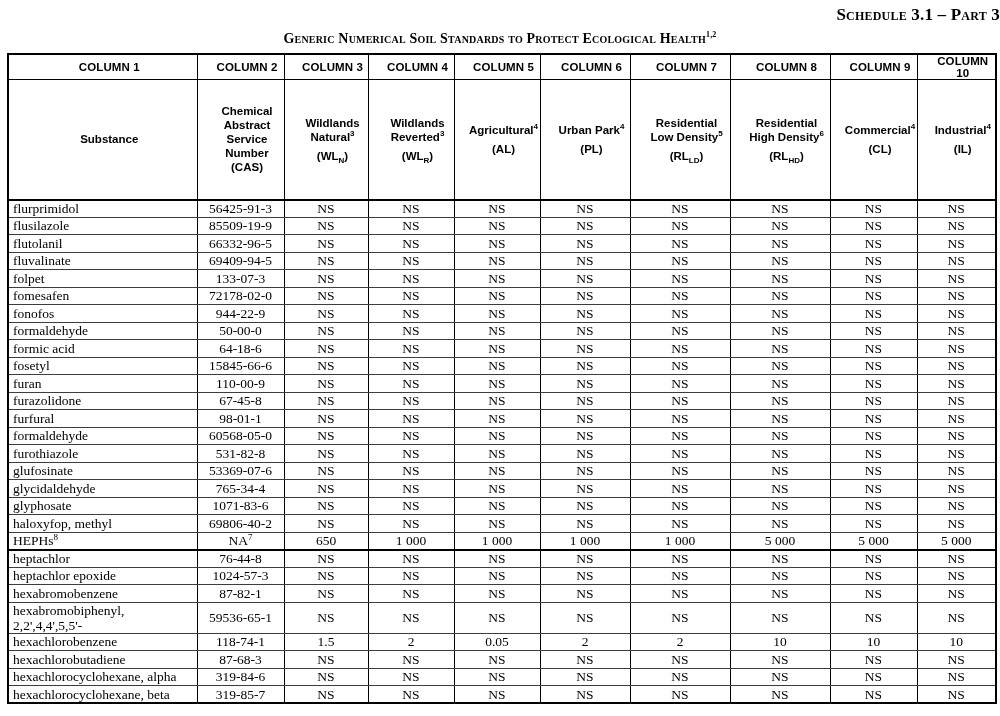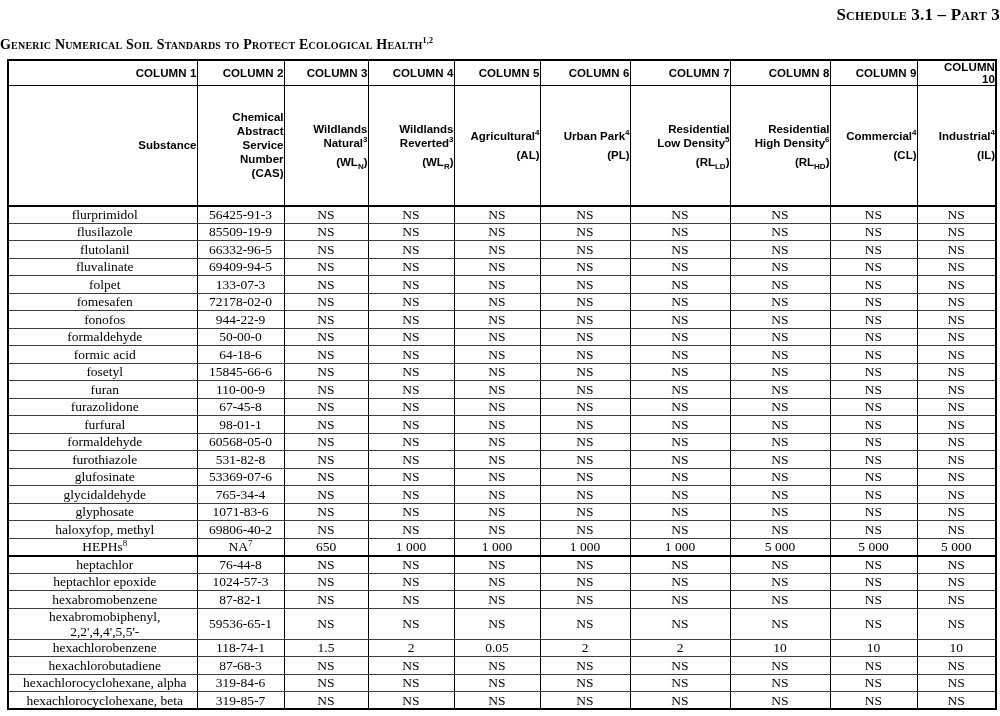--- a/index.html
+++ b/index.html
@@ -17,26 +17,26 @@
   
   .doc-title {
     text-align: right;
     font-weight: bold;
     font-variant: small-caps;
     font-size: 17px;
     line-height: 19px;
     letter-spacing: 0.2px;
   }
   .doc-subtitle {
-    text-align: left;
+    text-align: center;
     font-weight: bold;
     font-variant: small-caps;
     font-size: 14px;
     line-height: 16px;
-    margin-top: 13px;
+    margin-top: 7px;
     letter-spacing: 0.2px;
   }
   .doc-subtitle sup, .doc-title sup {
     font-variant: normal;
     font-size: 8px;
     vertical-align: super;
     line-height: 0;
   }
 
   
@@ -45,21 +45,21 @@
     margin: 6px 0 0 7px;
     border-collapse: collapse;
     table-layout: fixed;
     border: 2px solid #000;
   }
   th, td { border: 1px solid #000; padding: 0; overflow: hidden; }
 
   thead th {
     font-family: "Liberation Sans", "DejaVu Sans", sans-serif;
     font-weight: bold;
-    text-align: right;
+    text-align: center;
     vertical-align: middle;
     background: #fff;
     padding-left: 13px;
   }
   tr.col-row th {
     height: 20px;
     font-size: 11.5px;
     letter-spacing: 0.1px;
   }
   tr.field-row th {
@@ -76,21 +76,21 @@
   tbody td {
     height: 17.5px;
     font-size: 13.5px;
     line-height: 15px;
     vertical-align: middle;
     border-left: 1px solid #000;
     border-right: 1px solid #000;
     border-top: 1px solid #3d3d3d;
     border-bottom: 1px solid #3d3d3d;
   }
-  tbody td.sub-cell { text-align: center; padding-left: 4px; }
+  tbody td.sub-cell { text-align: left; padding-left: 4px; }
   tbody td.cas-cell, tbody td.val-cell { text-align: center; }
   tbody td sup { font-size: 9px; vertical-align: super; line-height: 0; }
   
   tbody tr:nth-child(21) td { border-top: 2px solid #000; }
 </style>
 </head>
 <body>
 
 <div class="page">
 

